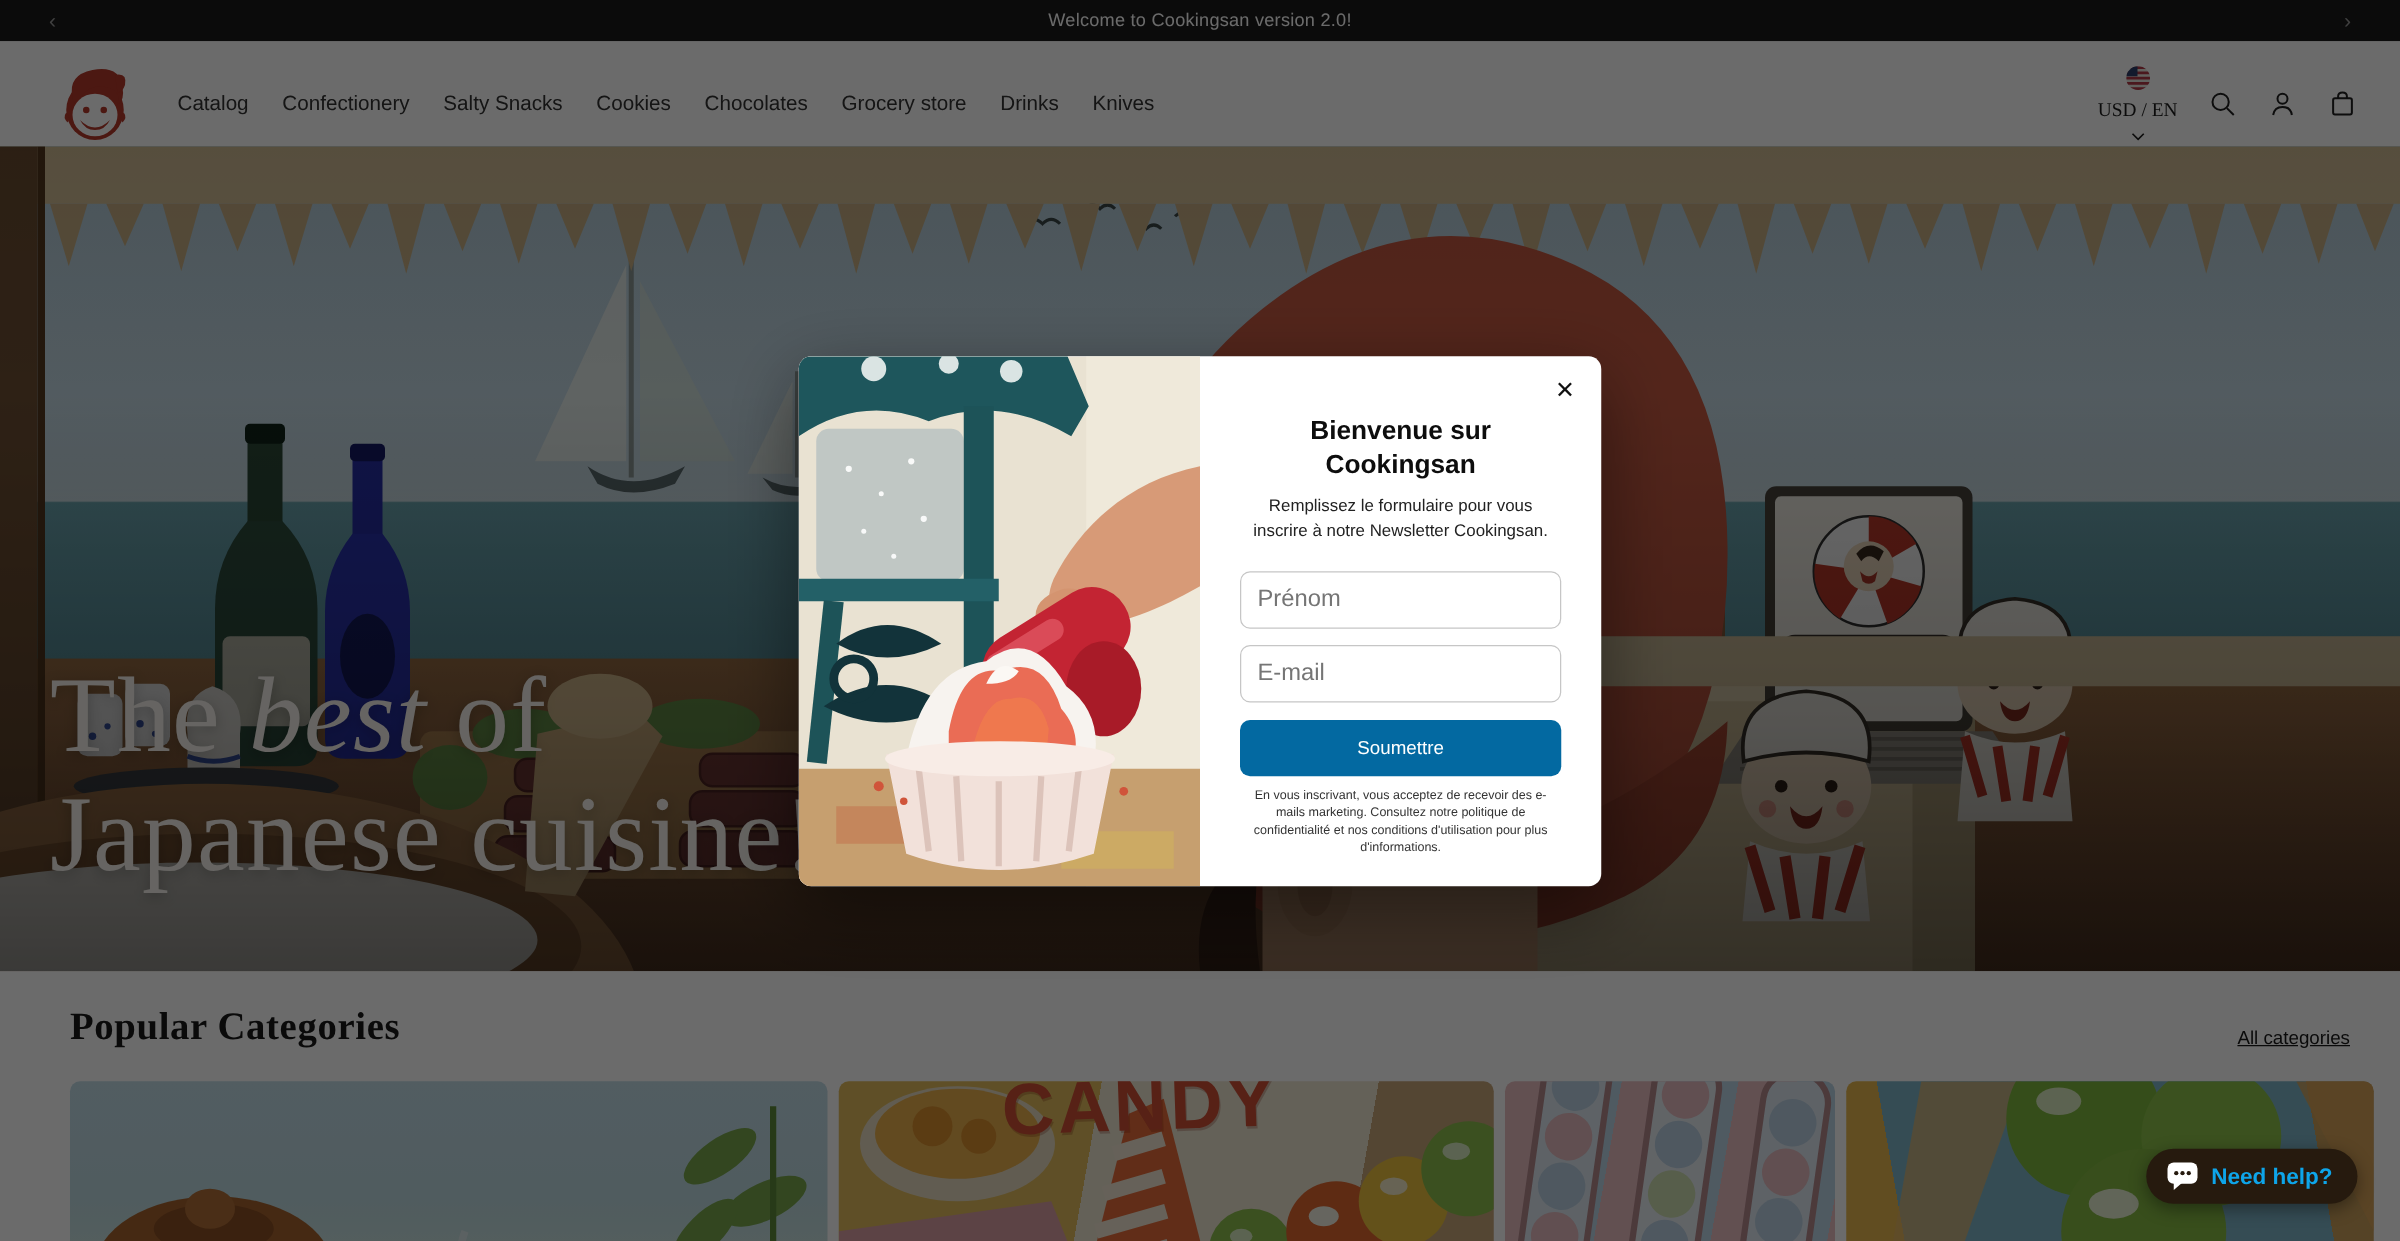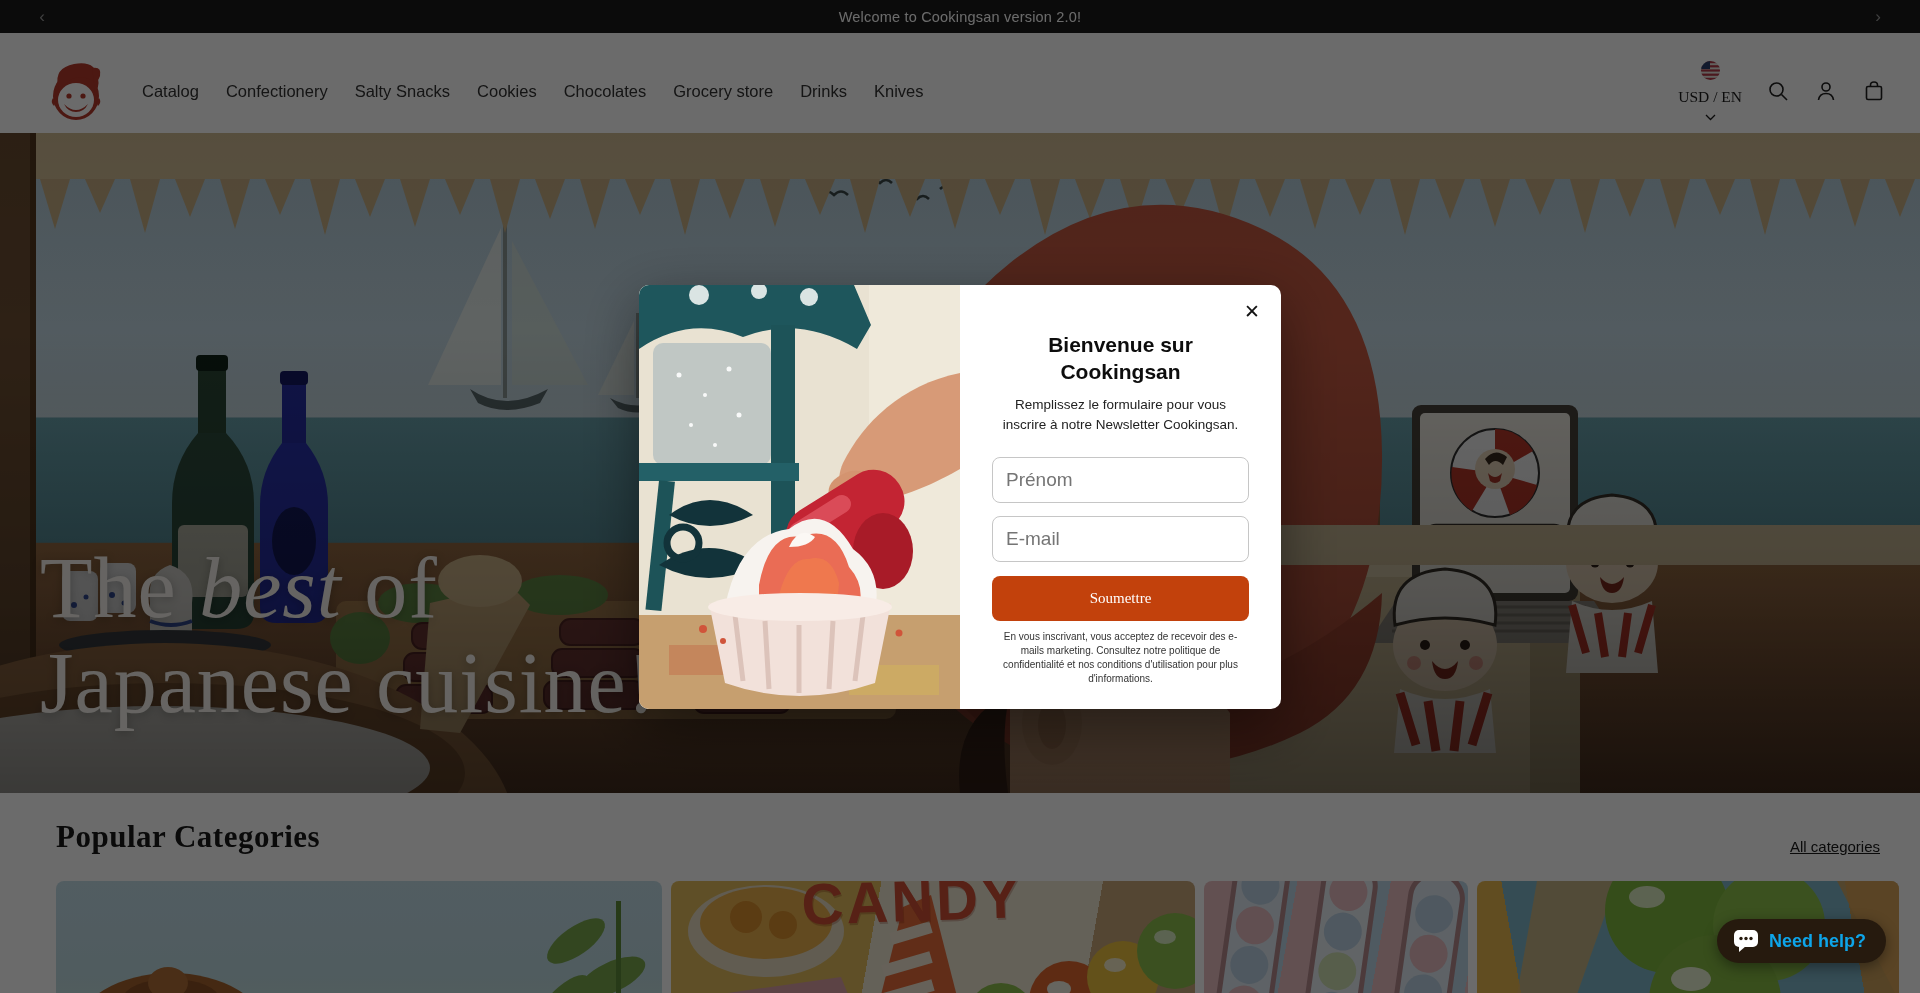--- a/index.html
+++ b/index.html
@@ -9,21 +9,21 @@
   
   .announce { position:relative; height:33px; background:#1b1b1b; display:flex;
               align-items:center; justify-content:center; }
   .announce-text { color:#ffffff; font-size:14.5px; letter-spacing:.2px; }
   .announce-arrow { position:absolute; top:0; height:33px; width:40px; display:flex;
                     align-items:center; justify-content:center; color:#9a9a9a;
                     font-size:17px; cursor:pointer; background:none; border:none; }
   .announce-arrow.prev { left:22px; } .announce-arrow.next { right:22px; }
 
   
-  .header { position:relative; height:100px; background:#ffffff; display:flex;
+  .header { position:relative; height:84px; background:#ffffff; display:flex;
             align-items:center; padding:16px 34px 0 48px; }
   .logo { width:56px; height:66px; flex:0 0 auto; cursor:pointer; }
   .nav { display:flex; gap:27px; margin-left:38px; }
   .nav a { font-size:16.5px; color:#323232; text-decoration:none; cursor:pointer; }
   .header-right { margin-left:auto; display:flex; align-items:center; gap:24px; }
   .locale { display:flex; align-items:center; gap:8px; cursor:pointer;
             font-family:"Liberation Serif", serif; font-size:15.5px; color:#1c1c1c;flex-direction:column; }
   .hicon { width:24px; height:24px; display:flex; align-items:center; justify-content:center;
            cursor:pointer; }
   .hicon svg { stroke:#1f1f1f; fill:none; stroke-width:1.6; }
@@ -69,22 +69,22 @@
   .modal-close { position:absolute; top:12px; right:14px; width:30px; height:30px;
            border:none; background:none; font-size:19px; color:#111; cursor:pointer; }
   .modal-title { font-size:21px; font-weight:700; color:#0d0d0d; line-height:1.3; }
   .modal-sub { margin-top:10px; font-size:13.5px; color:#222; line-height:1.5; }
   .modal-field { display:block; width:100%; height:46px; margin-top:13px; padding:0 13px;
            border:1px solid #c6c6c6; border-radius:8px; font-size:19px; color:#333;
            background:#fff; font-family:"Liberation Sans", sans-serif; }
   .modal-field::placeholder { color:#757575; }
   .modal-field.first { margin-top:21px; }
   .modal-submit { display:block; width:100%; height:45px; margin-top:14px; border:none;
-           border-radius:8px; background:#c2410c; color:#fff; font-size:15px; cursor:pointer;
-           font-family:Liberation Serif, serif;text-align:center; }
+           border-radius:8px; background:#0369a1; color:#fff; font-size:15px; cursor:pointer;
+           font-family:Liberation Sans, sans-serif;text-align:center; }
   .modal-legal { margin-top:9px; font-size:10px; color:#333; line-height:1.4; padding:0 6px; }
 
   
   .chat { position:fixed; z-index:70; right:34px; bottom:30px; height:44px;
           background:#261a0e; border-radius:23px; display:flex; align-items:center;
           gap:10px; padding:0 20px 0 16px; cursor:pointer; border:none;
           box-shadow:0 4px 14px rgba(0,0,0,.4); }
   .chat-label { color:#0ea5e9; font-size:18px; font-weight:700; }
 </style>
 </head>

